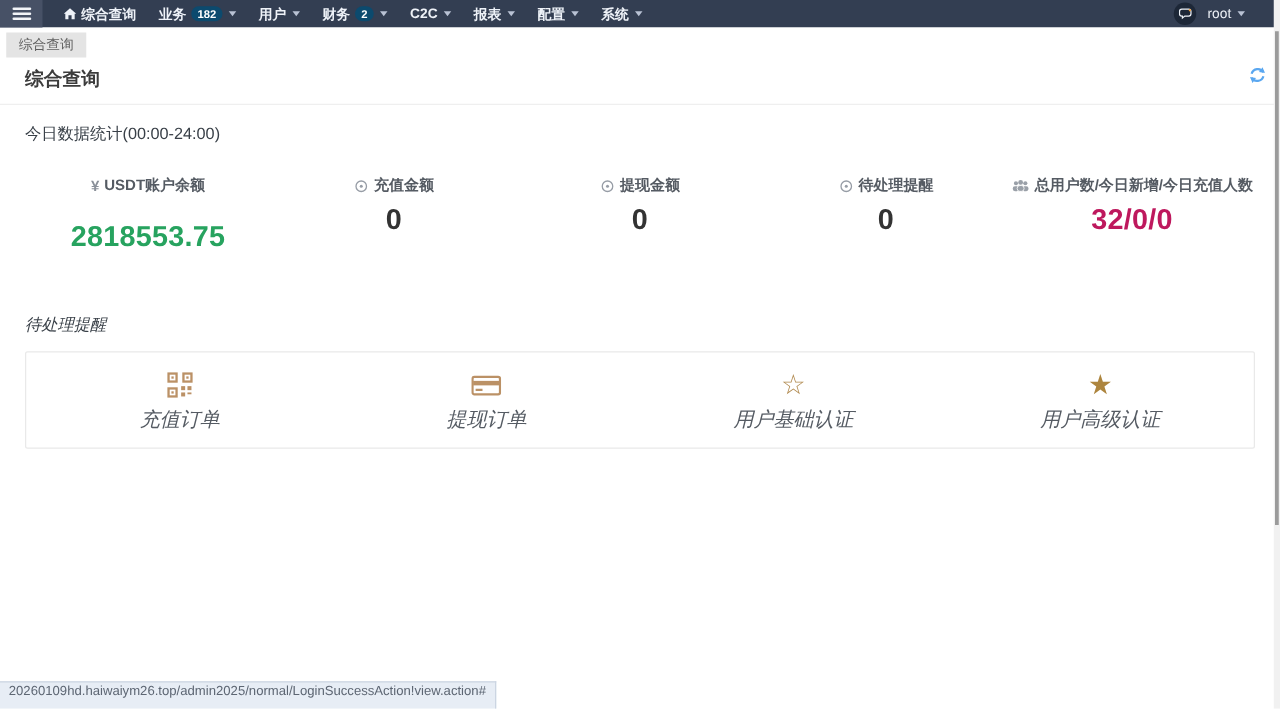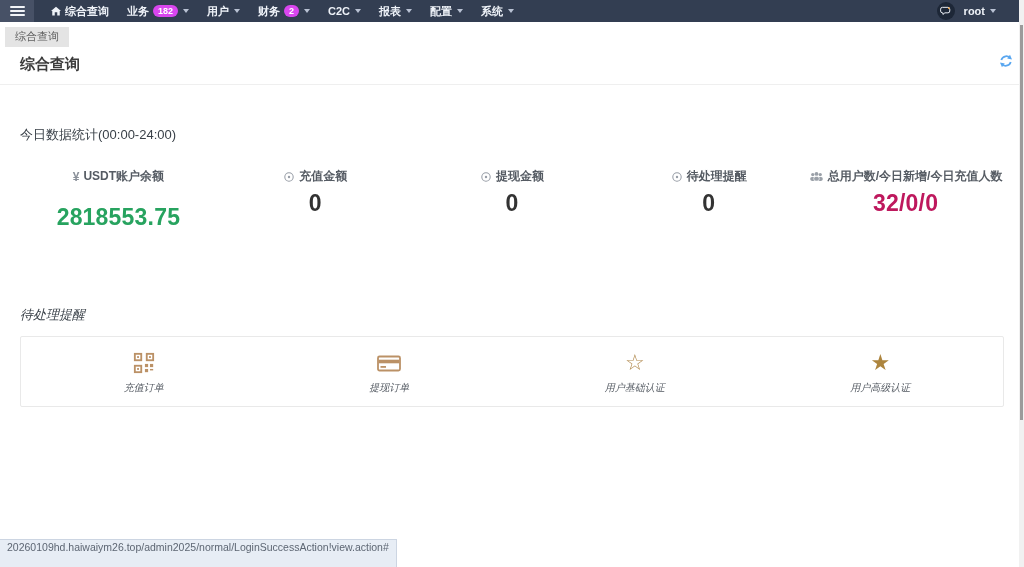--- a/index.html
+++ b/index.html
@@ -10,60 +10,60 @@
   }
   
   .navbar { height:22px; background:#333e52; display:flex; align-items:stretch; }
   .burger { width:34px; background:#475166; display:flex; flex-direction:column;
             justify-content:center; align-items:center; gap:2px; cursor:pointer; }
   .burger span { display:block; width:15px; height:2px; background:#f2f4f8; border-radius:1px; }
   .nav-items { display:flex; align-items:stretch; margin-left:8px; }
   .nav-item { display:flex; align-items:center; gap:4px; padding:0 9px;
               color:#eef2f8; font-size:11px; font-weight:bold; cursor:pointer; }
   .nav-item svg { display:block; }
-  .badge { background:#d946ef; color:#fff; font-size:9px; font-weight:bold;
+  .badge { background:#0c4a6e; color:#fff; font-size:9px; font-weight:bold;
            padding:1px 5px; border-radius:8px; line-height:1.2; }
   .caret { width:0; height:0; border-left:3px solid transparent; border-right:3px solid transparent;
            border-top:4px solid #b9c2d4; margin-left:1px; }
   .nav-right { margin-left:auto; display:flex; align-items:center; gap:9px; padding-right:28px; }
   .chat-btn { width:18px; height:18px; border-radius:50%; background:#1d2737;
               display:flex; align-items:center; justify-content:center; cursor:pointer; position:relative; }
   .user-menu { display:flex; align-items:center; gap:4px; color:#eef2f8;
-               font-size:11px; font-weight:bold; cursor:pointer; }
+               font-size:11px; font-weight:normal; cursor:pointer; }
   
   .tabbar { padding:4px 0 0 5px; background:#fff; }
   .tab { display:inline-block; background:#e4e4e4; color:#5f5f5f; font-size:11px;
          padding:2px 10px 3px; cursor:pointer; }
   
   .page-header { position:relative; padding:8px 20px 10px; border-bottom:1px solid #efefef; }
   .page-title { font-size:15px; font-weight:600; color:#3c3c3c; }
   .refresh-btn { position:absolute; right:11px; top:7px; cursor:pointer; line-height:0; }
   
   .section { padding:14px 20px 0; }
-  .sec-title { font-size:13px; color:#394048;margin-top:27px; }
+  .sec-title { font-size:13px; color:#394048; }
   .stats-row { display:flex; margin-top:24px; }
   .stat { flex:1; text-align:center; }
   .stat-label { display:flex; align-items:center; justify-content:center; gap:4px;
                 font-size:12px; font-weight:700; color:#555b63; margin-bottom:5px; }
   .stat-label .sicon { display:inline-flex; line-height:0; color:#979da6; }
   .yen { font-size:12px; font-weight:700; color:#8a9099; }
   .stat-value { font-size:23px; font-weight:700; color:#333; letter-spacing:.2px; }
   
   .alerts { margin-top:34px;font-style:italic; }
   .alert-card { margin-top:12px; border:1px solid #e9e9e9; border-radius:2px;
                 display:flex; padding:13px 0 11px; background:#fff; }
   .alert-item { flex:1; text-align:center; cursor:pointer; }
   .alert-icon { height:26px; display:flex; align-items:center; justify-content:center; margin-bottom:5px; }
-  .alert-label { font-size:10px; color:#555b63; }
+  .alert-label { font-size:16px; color:#555b63; }
   .star-outline { font-size:22px; color:#b28b51; line-height:1; }
   .star-filled { font-size:22px; color:#ad853e; line-height:1; }
   
   .statusbar { position:absolute; left:0; bottom:0; background:#e7edf5;
                border:1px solid #ccd5e2; border-left:none; border-bottom:none;
-               color:#5d6673; font-size:10.5px; padding:1px 7px 14px; white-space:nowrap; }
+               color:#5d6673; font-size:10.5px; padding:1px 7px 8px; white-space:nowrap; }
   .scrollbar { position:absolute; right:0; top:0; width:5px; height:567px; background:#f1f1f1; }
   .scroll-thumb { position:absolute; left:1px; top:25px; width:3px; height:395px; background:#9b9b9b; }
 </style>
 </head>
 <body>
 
 <div class="navbar">
   <div class="burger">
     <span></span>
       <span></span>

